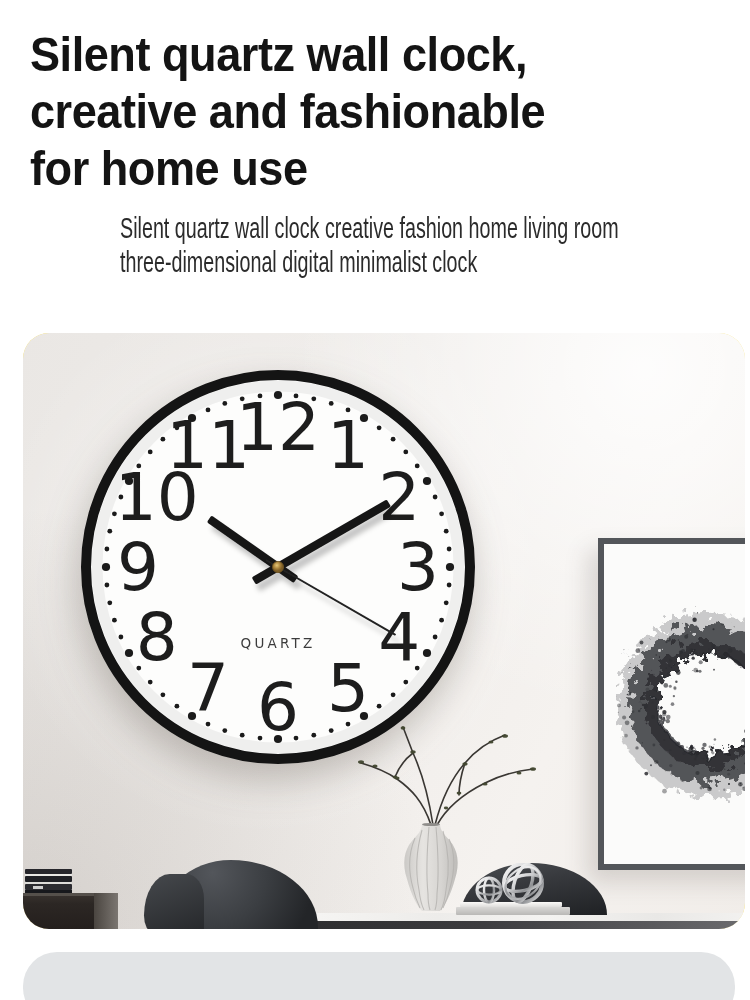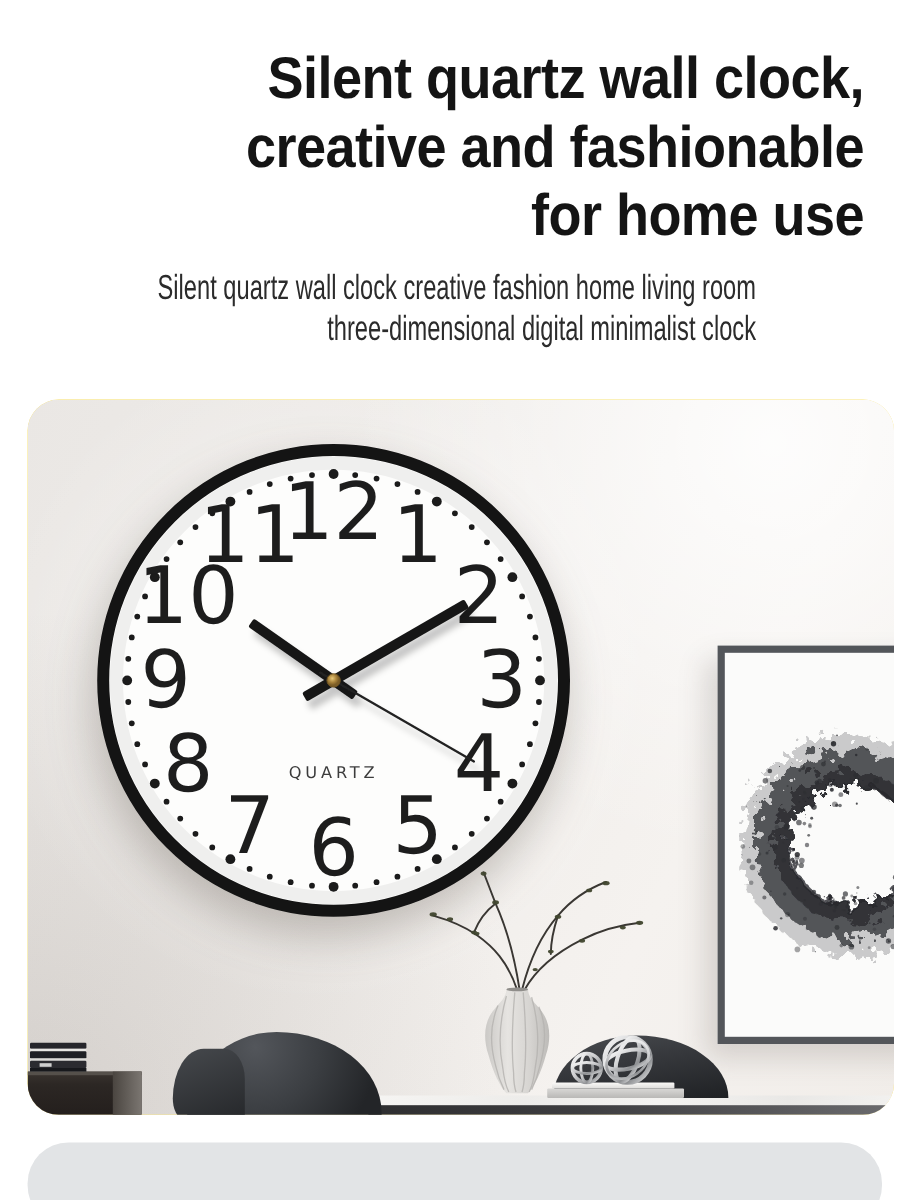--- a/index.html
+++ b/index.html
@@ -1,20 +1,20 @@
 <!DOCTYPE html>
 <html><head>
 <meta charset="utf-8">
 <style>
   html,body{margin:0;padding:0;}
   body{width:750px;height:1000px;position:relative;overflow:hidden;background:#ffffff;
        font-family:"Liberation Sans", sans-serif;}
 
   
-  .header{position:absolute;left:0;top:38px;width:750px;text-align:right;}
+  .header{position:absolute;left:0;top:26px;width:750px;text-align:left;}
   .title{margin:0;font-size:49px;line-height:57px;font-weight:bold;color:#141414;
          letter-spacing:-0.5px;transform:scaleX(0.92);transform-origin:50% 0;}
   .title span{display:block;white-space:nowrap;}
   .subtitle{margin:14px 0 0 0;font-size:29px;line-height:34px;font-weight:normal;color:#2b2b2b;
             transform:scaleX(0.68);transform-origin:50% 0;}
   .subtitle span{display:block;white-space:nowrap;}
 
   
   .photo{position:absolute;left:23px;top:333px;width:722px;height:596px;border-radius:26px;
          overflow:hidden;

